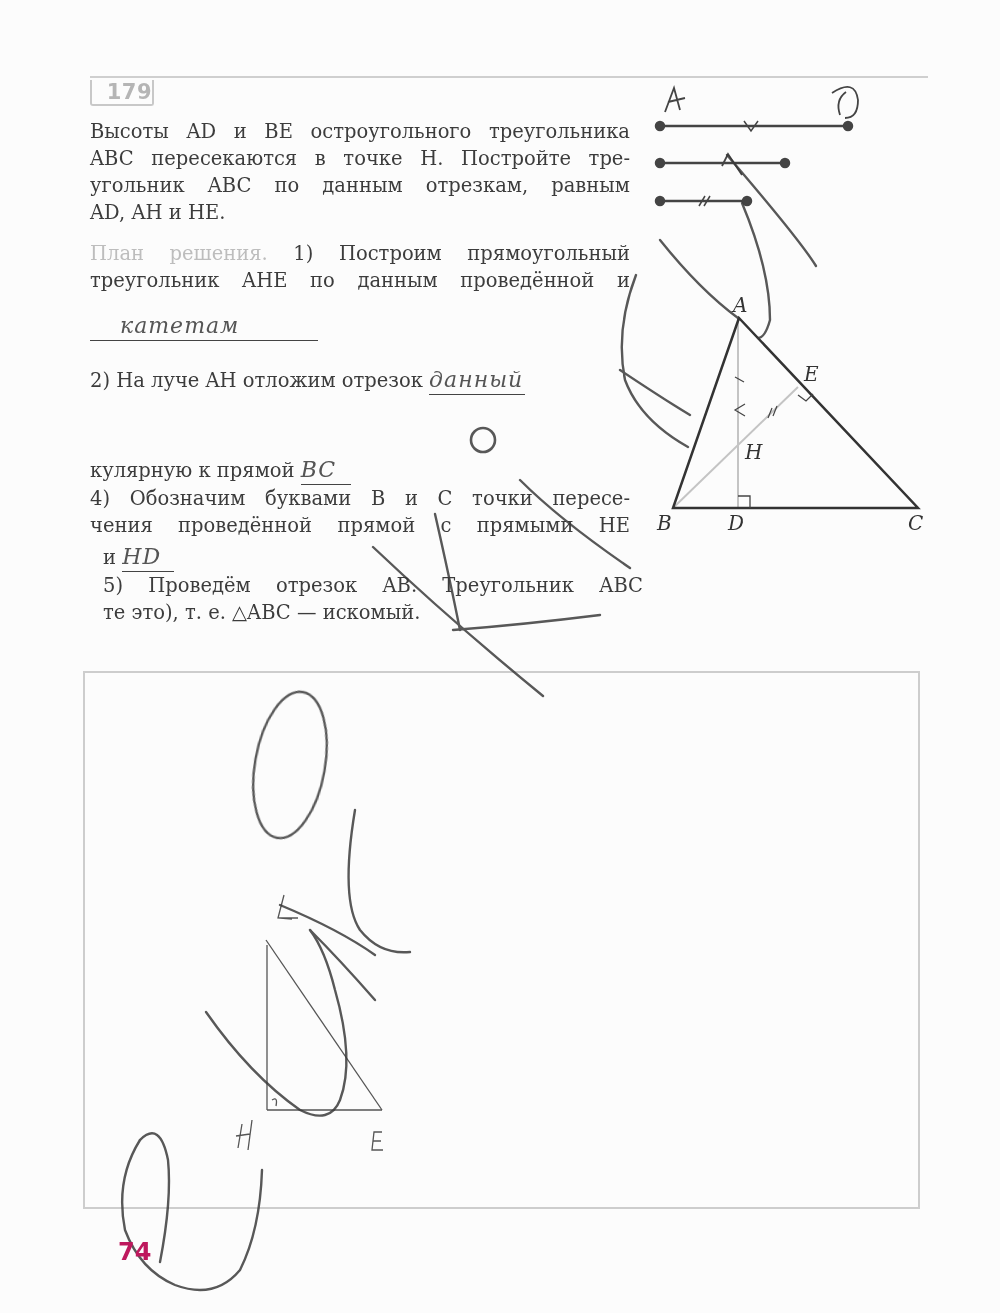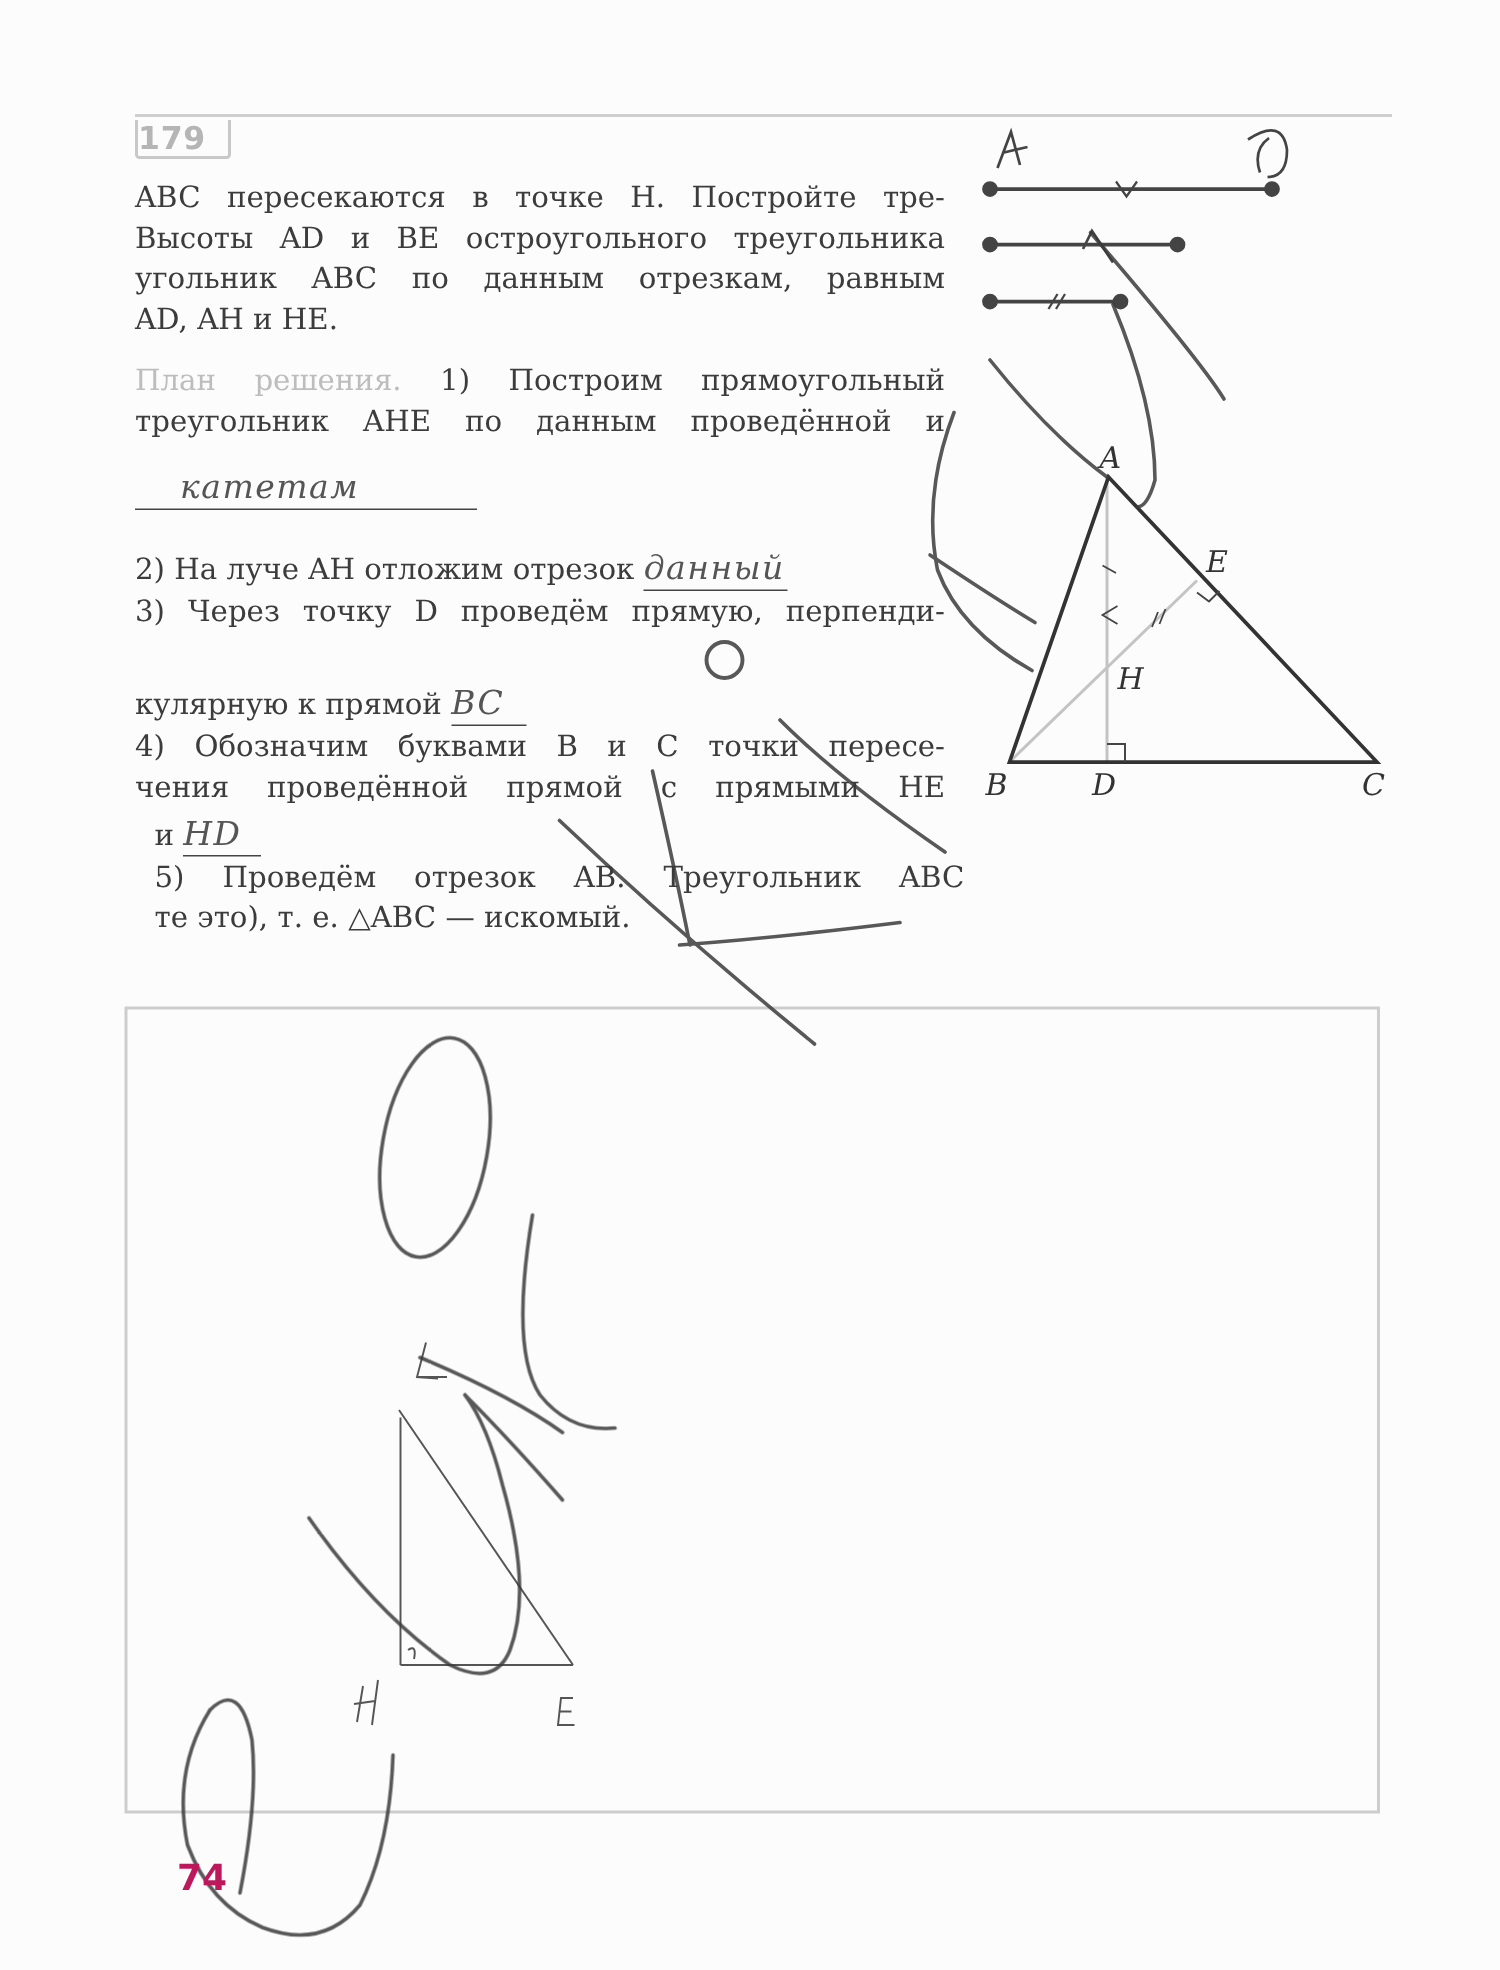--- a/index.html
+++ b/index.html
@@ -2,21 +2,21 @@
 <html><head>
 <meta charset="utf-8">
 <style>
   html, body { margin: 0; padding: 0; background: #fcfcfc; }
   body { width: 1000px; height: 1313px; position: relative; overflow: hidden;
          font-family: "DejaVu Serif", serif; color: #3a3a3a; }
   .top-rule { position: absolute; left: 90px; top: 76px; width: 838px; height: 2px; background: #cfcfcf; }
   .task-num { position: absolute; left: 90px; top: 80px; width: 60px; height: 24px;
               border: 2px solid #c8c8c8; border-top: none; border-radius: 0 0 3px 3px;
               font-family: "DejaVu Sans", sans-serif; font-weight: bold; font-size: 21px;
-              color: #b5b5b5; line-height: 24px; text-align: left; letter-spacing: 0.5px; }
+              color: #b5b5b5; line-height: 24px; text-align: right; letter-spacing: 0.5px; }
   .text { position: absolute; left: 90px; width: 540px; font-size: 19.5px; line-height: 27px;
           text-align: justify; color: #3c3c3c; }
   .line { display: block; text-align-last: justify; white-space: nowrap; }
   .line.last { text-align-last: left; }
   .faded { color: #bdbdbd; }
   .hand { font-family: "DejaVu Serif", serif; font-style: italic; color: #555;
           font-size: 22px; letter-spacing: 1px; }
   .blank { display: inline-block; border-bottom: 1.5px solid #444; vertical-align: baseline; }
   .frame { position: absolute; left: 83px; top: 671px; width: 837px; height: 538px;
            border: 2px solid #cdcdcd; box-sizing: border-box; }
@@ -25,38 +25,37 @@
   svg.overlay { position: absolute; left: 0; top: 0; pointer-events: none; }
   .lbl { font-family: "DejaVu Serif", serif; font-style: italic; font-size: 20px; fill: #333; }
 </style>
 </head>
 <body>
 
 <div class="top-rule"></div>
 <div class="task-num">179</div>
 
 <div class="text" style="top:118px;">
+  <span class="line">Высоты AD и BE остроугольного треугольника</span>
   <span class="line">ABC пересекаются в точке H. Постройте тре-</span>
-  <span class="line">Высоты AD и BE остроугольного треугольника</span>
   <span class="line">угольник ABC по данным отрезкам, равным</span>
   <span class="line last">AD, AH и HE.</span>
 </div>
 
 <div class="text" style="top:240px;">
   <span class="line"><span class="faded">План решения.</span> <span>1) Построим прямоугольный</span></span>
   <span class="line">треугольник AHE по данным проведённой и</span>
 </div>
 
 <div class="text" style="top:312px;">
   <span class="blank" style="width:198px; padding-left:30px;"><span class="hand">катетам</span></span>
 </div>
 
 <div class="text" style="top:366px;">
   <span class="line last"><span>2) На луче AH отложим отрезок</span> <span class="blank" style="width:96px;"><span class="hand">данный</span></span></span>
-  <span class="line">3) Через точку D проведём прямую, перпенди-</span>
 </div>
 
 <div class="text" style="top:440px;margin-top:16px;">
   <span class="line last"><span>кулярную к прямой</span> <span class="blank" style="width:50px;"><span class="hand">BC</span></span></span>
   <span class="line">4) Обозначим буквами B и C точки пересе-</span>
   <span class="line">чения проведённой прямой с прямыми HE</span>
 </div>
 
 <div class="text" style="top:543px;margin-left:13px;">
   <span class="line last"><span>и</span> <span class="blank" style="width:52px;"><span class="hand">HD</span></span></span>

